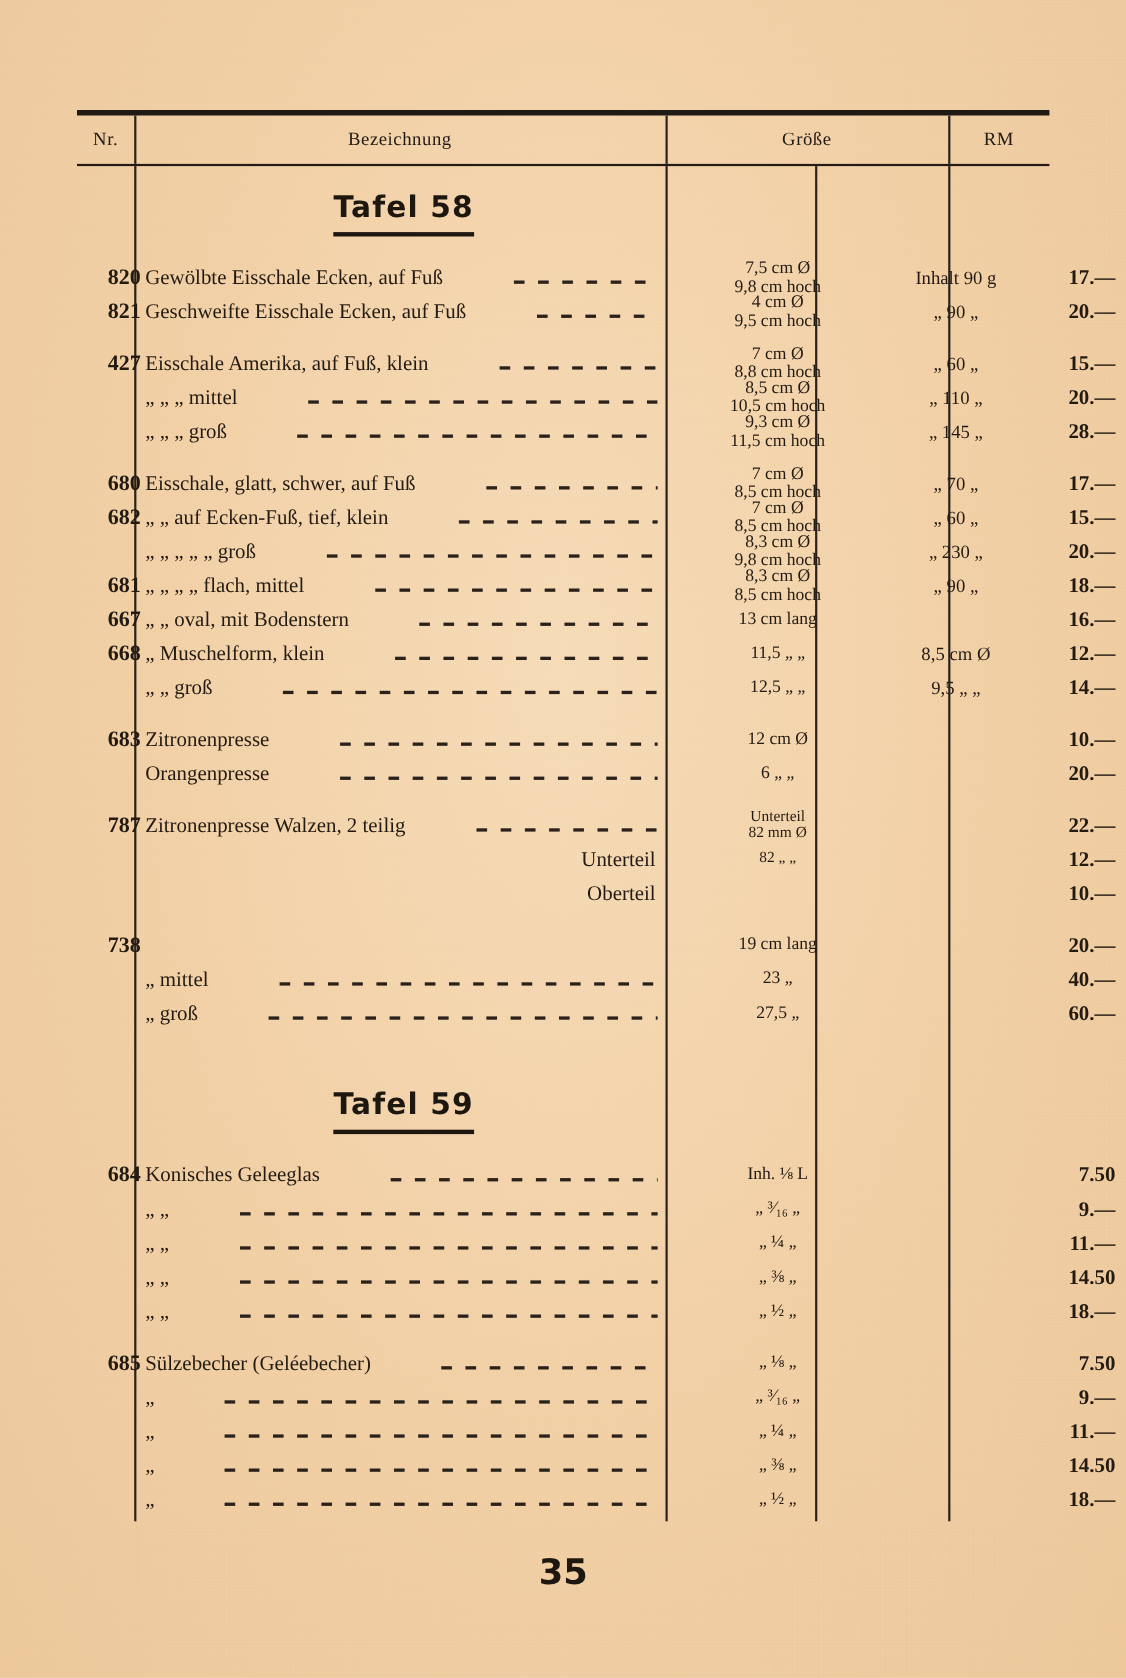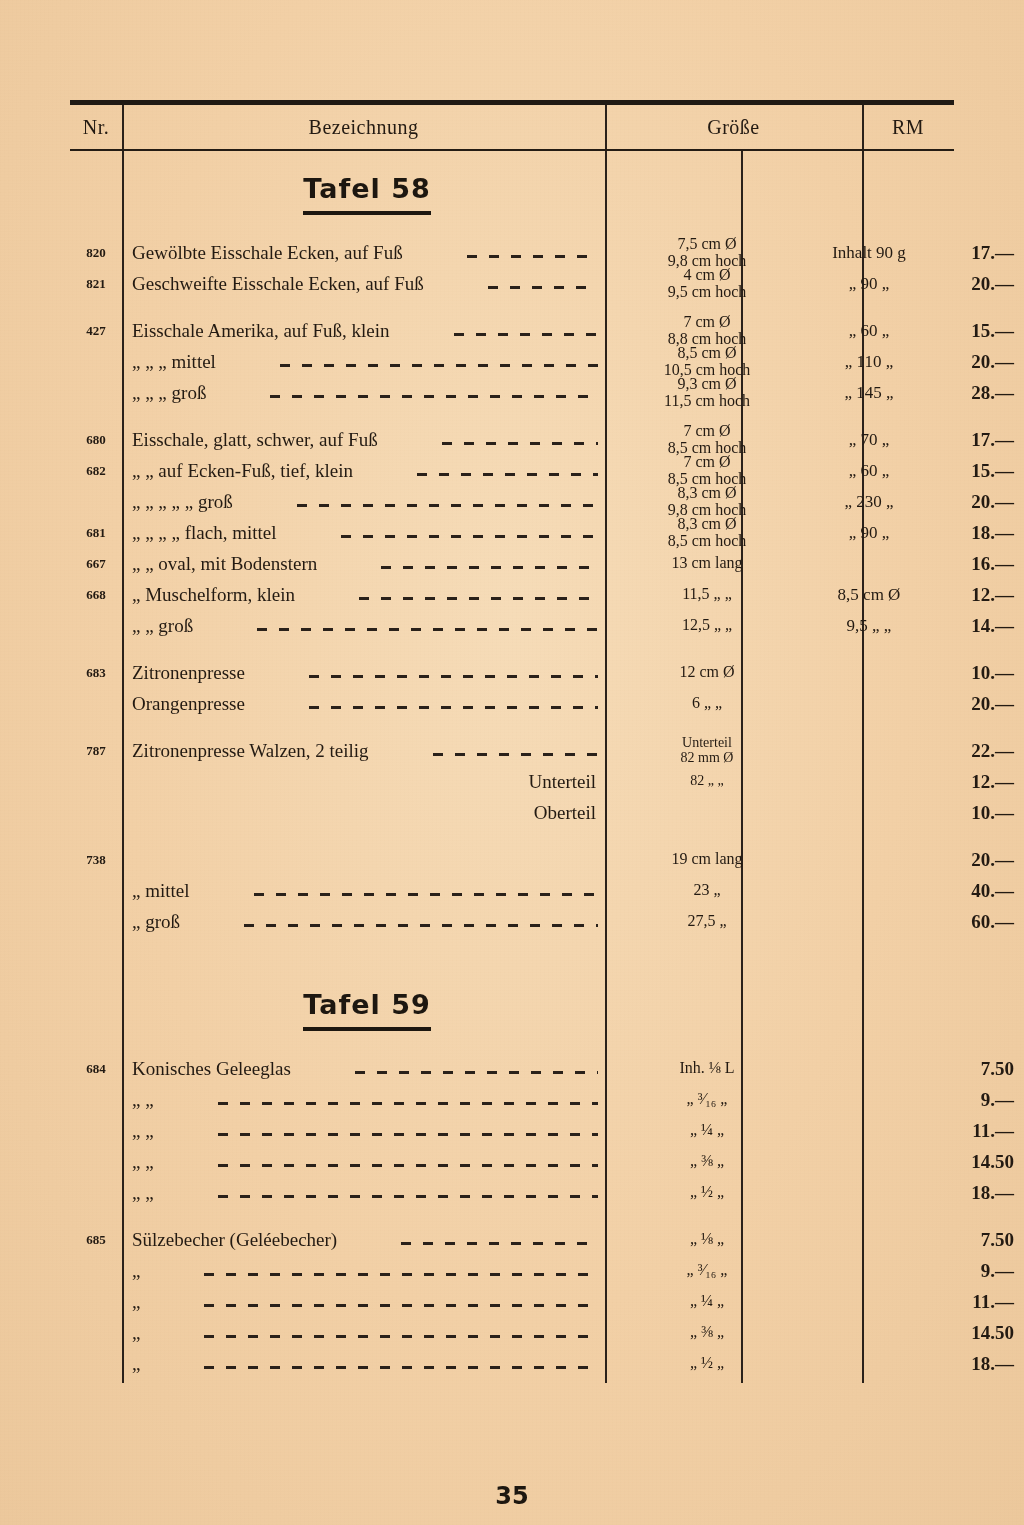--- a/index.html
+++ b/index.html
@@ -31,42 +31,42 @@
 
   .rule-top{height:5px;background:#201a14;width:884px;}
   .rule-head{height:2px;background:#241c14;width:884px;}
 
   .headrow{
     position:relative;height:44px;
   }
   .headrow .cell{
     position:absolute;top:0;height:44px;
     display:flex;align-items:center;justify-content:center;
-    font-size:20px;letter-spacing:.5px;
+    font-size:17px;letter-spacing:.5px;
   }
   .h-nr{left:0;width:52px;}
   .h-bez{left:52px;width:483px;letter-spacing:3px;font-size:17px;}
   .h-gr{left:535px;width:257px;letter-spacing:1px;}
   .h-rm{left:792px;width:92px;}
 
   
   .vr{position:absolute;background:#2a211a;width:2px;}
 
   
   .body{position:relative;width:884px;height:1232px;}
 
   
   .vr-b{position:absolute;top:0;bottom:0;width:2px;background:#2a211a;}
 
   .rows{position:absolute;left:0;top:0;width:884px;}
 
   .row{position:relative;height:31px;}
   .row .c{position:absolute;top:0;height:31px;display:flex;align-items:center;}
 
-  .c-nr{left:0;width:52px;justify-content:center;font-size:13px;font-weight:700;text-align:center;}
+  .c-nr{left:17px;width:52px;justify-content:center;font-size:20px;font-weight:700;text-align:center;}
   .c-bez{left:62px;width:470px;font-size:19px;gap:48px;}
   .c-sz{left:541px;width:192px;justify-content:center;font-size:16px;text-align:center;line-height:1.05;font-family:Liberation Serif, serif;}
   .c-sz2{left:741px;width:116px;justify-content:center;font-size:17px;}
   .c-rm{left:862px;width:82px;justify-content:flex-end;padding-right:18px;font-size:19px;font-weight:700;}
 
   .c-sz .two{display:flex;flex-direction:column;align-items:center;justify-content:center;}
   .c-sz .two span{display:block;white-space:nowrap;}
 
   
   .lead{flex:1;margin:0 4px 0 10px;height:1em;position:relative;overflow:hidden;}
@@ -87,22 +87,22 @@
   .tafel .lbl{
     font-family:"DejaVu Sans", sans-serif;
     font-weight:700;font-size:27px;letter-spacing:1px;
     padding-bottom:7px;color:#1d1710;
     border-bottom:4px solid #1d1710;
   }
   .tafel-wrap{position:relative;width:884px;}
   .tafel-inner{position:absolute;left:62px;width:470px;display:flex;justify-content:center;}
 
   .pagenum{
-    position:absolute;left:0;right:0;top:1482px;text-align:center;
-    font-family:"DejaVu Sans", sans-serif;font-weight:700;font-size:24px;color:#1d1710;
+    position:absolute;left:0;right:0;top:1410px;text-align:center;
+    font-family:"DejaVu Sans", sans-serif;font-weight:700;font-size:32px;color:#1d1710;
   }
   .right-lbl{width:470px;display:flex;justify-content:flex-end;padding-right:6px;font-size:19px;}
 </style>
 </head>
 <body>
 
 <div class="page">
   <div class="grain"></div>
 
   <div class="tbl">

